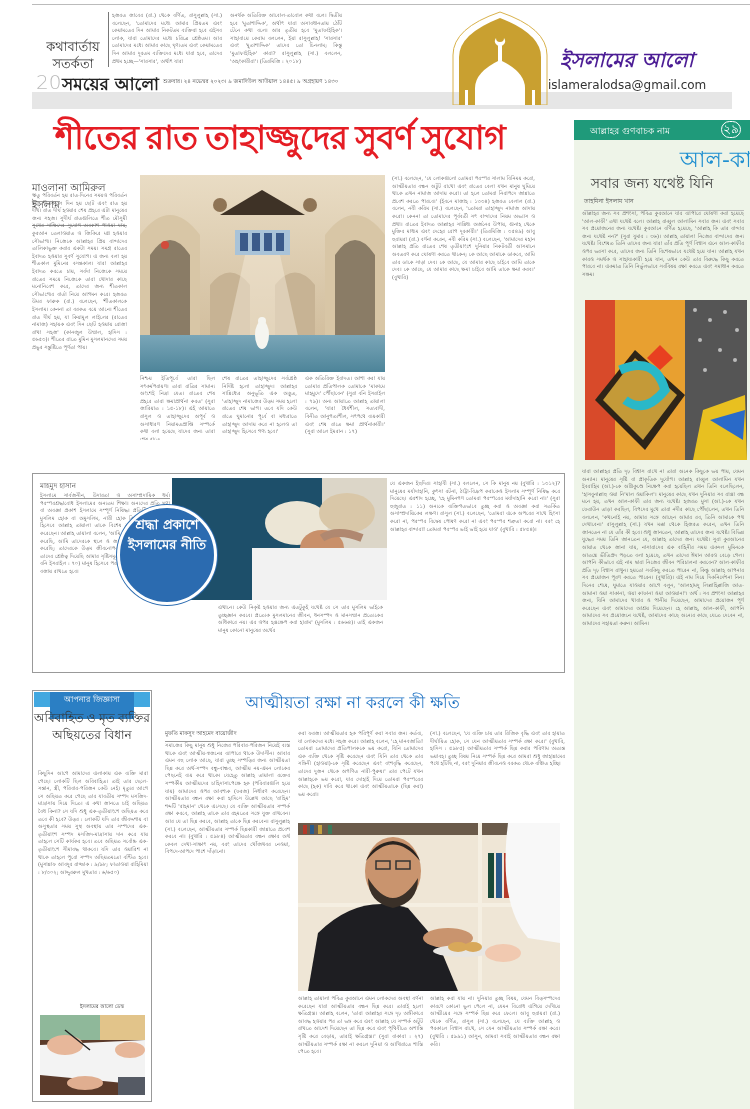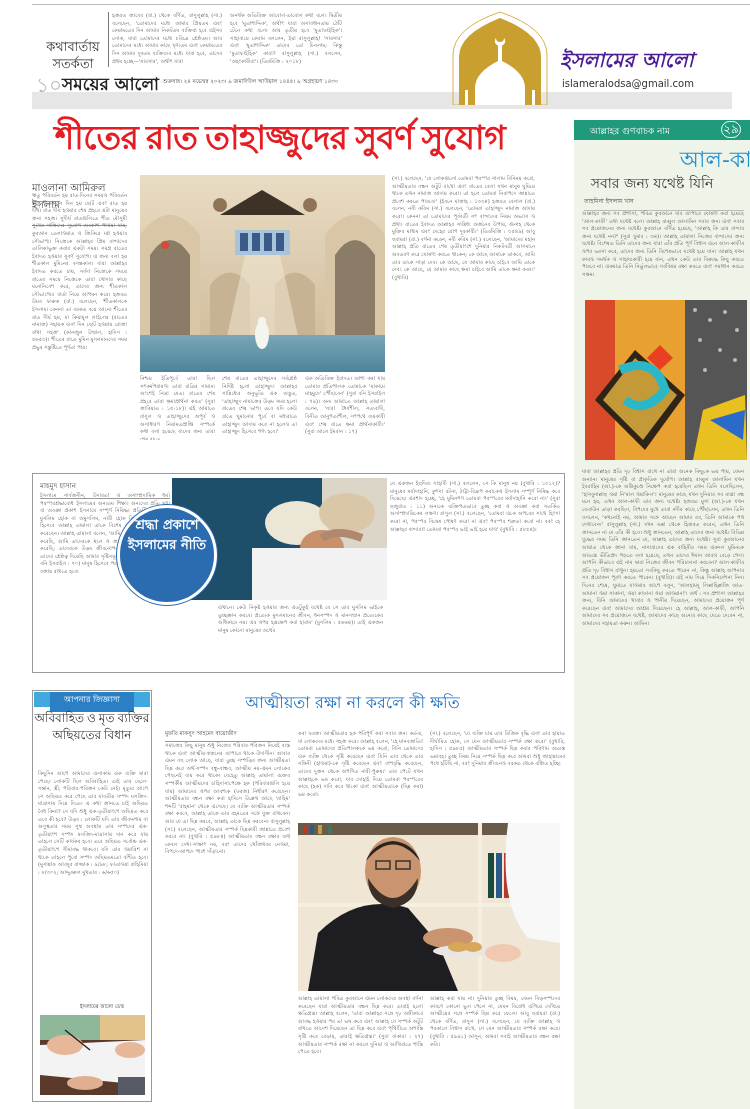--- a/index.html
+++ b/index.html
@@ -11,21 +11,21 @@
 #caution-title{left:38px;top:38px;width:70px;font-size:13px;line-height:17px;text-align:center;color:#333;font-family:"DejaVu Serif",serif}
 #caution-sep{left:108px;top:12px;width:1px;height:55px;background:#777}
 #caution-col1{left:112px;top:12px;width:110px;height:56px}
 #caution-col2{left:230px;top:12px;width:112px;height:56px}
 #page-num{left:36px;top:70px;font-size:20px;color:#bbb;font-family:"DejaVu Sans",sans-serif;font-weight:300}
 #paper-name{left:62px;top:71px;font-size:17px;font-weight:bold;color:#222;font-family:"DejaVu Sans",sans-serif}
 #date-line{left:163px;top:78px;font-size:5.5px;color:#444}
 #grey-band{left:32px;top:92px;width:700px;height:17px;background:#e6e6e6}
 #mosque-logo{left:445px;top:10px;width:110px;height:95px}
 #logo-text{left:560px;top:45px;font-size:20px;color:#4c1d95;font-family:"DejaVu Serif",serif;font-style:italic;font-weight:bold}
-#logo-email{left:562px;top:78px;font-size:10px;color:#333}
+#logo-email{left:548px;top:78px;font-size:12px;color:#333}
 
 #headline1{left:30px;top:112px;width:500px;font-size:33px;color:#e51d24;font-weight:bold;text-align:center;font-family:Liberation Serif, serif;letter-spacing:-0.5px}
 #author1{left:32px;top:180px;width:95px;font-size:10px;color:#444;border-bottom:1px solid #999;padding-bottom:11px}
 #a1col1{left:32px;top:192px;width:95px;height:245px}
 #mosque-photo{left:140px;top:175px;width:245px;height:197px;overflow:hidden}
 #a1col2{left:392px;top:175px;width:143px;height:270px}
 #a1col-b1{left:140px;top:375px;width:75px;height:65px}
 #a1col-b2{left:222px;top:375px;width:75px;height:65px}
 #a1col-b3{left:305px;top:375px;width:80px;height:65px}
 
@@ -44,22 +44,22 @@
 #author2{left:40px;top:480px;width:130px;font-size:7px;color:#444;border-bottom:1px solid #999;padding-bottom:6px}
 #s2col1{left:40px;top:492px;width:130px;height:175px}
 #s2-photo{left:172px;top:478px;width:215px;height:122px;overflow:hidden}
 #s2-circle{left:117px;top:505px;width:100px;height:100px;border-radius:50%;background:#2b6bb0;border:3px solid #fff;box-shadow:0 0 0 1px #2b6bb0}
 #s2-circle-text{left:117px;top:515px;width:100px;font-size:13px;line-height:20px;color:#fff;text-align:center;font-weight:bold}
 #s2col-b{left:218px;top:604px;width:165px;height:65px}
 #s2col3{left:390px;top:480px;width:170px;height:190px}
 
 #qa-box{left:32px;top:690px;width:120px;height:412px;border:1px solid #999}
 #qa-header{left:34px;top:692px;width:116px;height:15px;background:#42a8e0}
-#qa-header-inner{left:50px;top:692px;width:84px;height:20px;background:#2b7fc4;font-size:8px;color:#fff;text-align:center;line-height:15px}
-#qa-title{left:34px;top:710px;width:116px;font-size:12px;line-height:17px;color:#333;text-align:center;font-family:Liberation Serif, serif}
+#qa-header-inner{left:50px;top:692px;width:84px;height:27px;background:#2b7fc4;font-size:8px;color:#fff;text-align:center;line-height:15px}
+#qa-title{left:34px;top:710px;width:116px;font-size:12px;line-height:17px;color:#333;text-align:center;font-family:Liberation Sans, sans-serif}
 #qa-body{left:38px;top:770px;width:110px;height:250px}
 #qa-signoff{left:80px;top:1003px;font-size:5px;color:#333}
 #qa-photo{left:40px;top:1015px;width:105px;height:80px;overflow:hidden}
 
 #headline3{left:155px;top:690px;width:395px;font-size:16px;color:#1a6fc2;text-align:center;font-family:"DejaVu Sans",sans-serif}
 #author3{left:165px;top:730px;width:125px;font-size:5.5px;color:#444;border-bottom:1px solid #999;padding-bottom:3px}
 #s3col1{left:165px;top:742px;width:125px;height:360px}
 #s3col2{left:298px;top:730px;width:125px;height:95px}
 #s3col3{left:430px;top:730px;width:135px;height:95px}
 #man-photo{left:298px;top:823px;width:262px;height:168px;overflow:hidden}
@@ -67,21 +67,21 @@
 #s3col3b{left:430px;top:995px;width:130px;height:110px}
 </style>
 </head>
 <body>
 
 <div class="abs" id="topline"></div>
 <div class="abs" id="caution-title">কথাবার্তায় সতর্কতা</div>
 <div class="abs" id="caution-sep"></div>
 <div class="abs body-text" id="caution-col1">হজরত জাবের (রা.) থেকে বর্ণিত, রাসুলুল্লাহ (সা.) বলেছেন, 'তোমাদের মধ্যে আমার প্রিয়তম এবং কেয়ামতের দিন আমার নিকটতম ব্যক্তিরা হবে এইসব লোক, যারা তোমাদের মধ্যে চরিত্রে শ্রেষ্ঠতম। আর তোমাদের মধ্যে আমার কাছে ঘৃণ্যতম এবং কেয়ামতের দিন আমার দূরতম ব্যক্তিদের মধ্যে যারা হবে, তাদের প্রথম হচ্ছে—'সারসার', অর্থাৎ যারা</div>
 <div class="abs body-text" id="caution-col2">অনর্থক অতিরিক্ত আবোল-তাবোল কথা বলে। দ্বিতীয় হবে 'মুতাশাদ্দিক', অর্থাৎ যারা অসাবধানতায় ঠোঁট টেনে কথা বলে। আর তৃতীয় হবে 'মুতাফাইহিক'। সাহাবায়ে কেরাম বললেন, ইয়া রাসুলুল্লাহ! 'সারসার' এবং 'মুতাশাদ্দিক' তাদের তো চিনলাম; কিন্তু 'মুতাফাইহিক' কারা? রাসুলুল্লাহ (সা.) বললেন, 'অহংকারীরা'। (তিরমিজি : ২০১৮)</div>
-<div class="abs" id="page-num">১০</div>
+<div class="abs" id="page-num">20</div>
 <div class="abs" id="paper-name">সময়ের আলো</div>
 <div class="abs" id="date-line">শুক্রবার। ২৪ নভেম্বর ২০২৩। ৯ জমাদিউল আউয়াল ১৪৪৫। ৯ অগ্রহায়ণ ১৪৩০</div>
 <div class="abs" id="grey-band"></div>
 
 <div class="abs" id="mosque-logo">
   <svg width="110" height="95" viewBox="0 0 110 95">
     <path d="M8 95 L8 45 Q8 18 55 2 Q102 18 102 45 L102 95 Z" fill="none" stroke="#d9b24c" stroke-width="1"></path>
     <path d="M14 95 L14 47 Q14 24 55 8 Q96 24 96 47 L96 95 Z" fill="#c9a030"></path>
     <path d="M30 95 L30 78 Q30 62 55 50 Q80 62 80 78 L80 95 Z" fill="#fff"></path>
     <rect x="53" y="36" width="4" height="16" fill="#fff"></rect>

